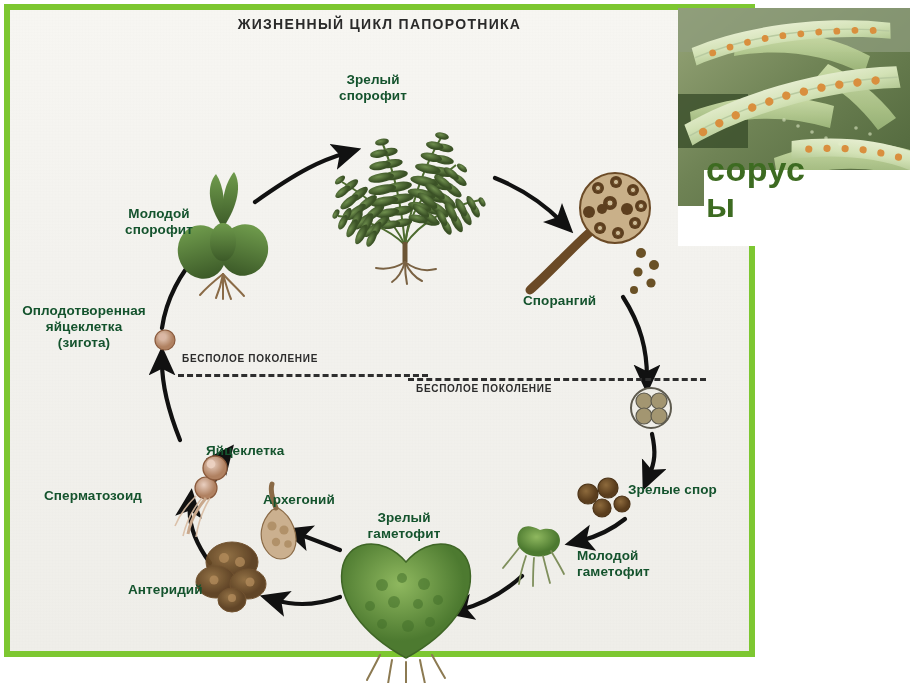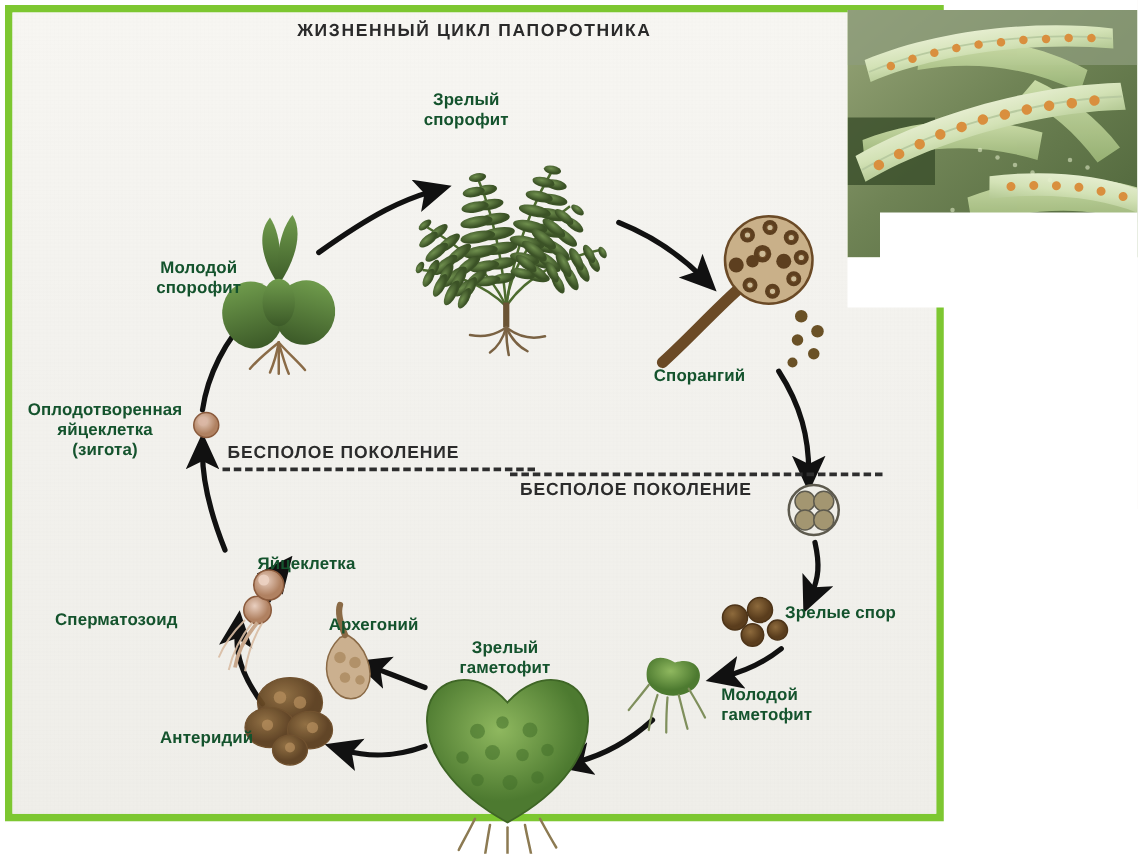--- a/index.html
+++ b/index.html
@@ -29,21 +29,21 @@
   
   .ttl{
     position:absolute;left:0;right:0;top:6px;text-align:center;
     font-size:14px;font-weight:bold;letter-spacing:1.3px;color:#2a2a2a;
   }
   .lbl{
     position:absolute;font-size:13.5px;font-weight:bold;color:#14532d;
     line-height:1.18;white-space:pre-line;letter-spacing:.1px;
   }
   .gen{
-    position:absolute;font-size:14px;font-weight:bold;color:#2b2b2b;
+    position:absolute;font-size:10px;font-weight:bold;color:#2b2b2b;
     letter-spacing:.7px;white-space:nowrap;
   }
 
   
   .dash{
     position:absolute;height:0;border-top:3px dashed #2e2e2e;
   }
 
   svg.vec{position:absolute;left:0;top:0;width:751px;height:653px;overflow:visible;}
 
@@ -385,21 +385,21 @@
 
     <div class="gen" style="left:172px;top:343px;">БЕСПОЛОЕ ПОКОЛЕНИЕ</div>
     <div class="gen" style="left:406px;top:373px;">БЕСПОЛОЕ ПОКОЛЕНИЕ</div>
 
     <div class="lbl" style="left:318px;top:62px;text-align:center;width:90px;">Зрелый
 спорофит</div>
 
     <div class="lbl" style="left:99px;top:196px;text-align:center;width:100px;">Молодой
 спорофит</div>
 
-    <div class="lbl" style="left:4px;top:293px;text-align:center;width:140px;margin-top:17px;">Оплодотворенная
+    <div class="lbl" style="left:4px;top:293px;text-align:center;width:140px;">Оплодотворенная
 яйцеклетка
 (зигота)</div>
 
     <div class="lbl" style="left:513px;top:283px;">Спорангий</div>
 
 
     <div class="lbl" style="left:618px;top:472px;">Зрелые спор</div>
 
     <div class="lbl" style="left:567px;top:538px;">Молодой
 гаметофит</div>
@@ -503,14 +503,18 @@
           <circle cx="178" cy="120" r="1.8"></circle>
         <circle cx="192" cy="126" r="1.8"></circle>
           <circle cx="84" cy="160" r="1.8"></circle>
       </g>
     </svg>
   </div>
 
   <div id="cap-bg"></div>
   <div id="cap-bg2"></div>
 
+  <div class="sori-cap">
+    <span class="l1">сорус</span>
+    <span class="l2">ы</span>
+  </div>
 
 </div>
 
 </body></html>

